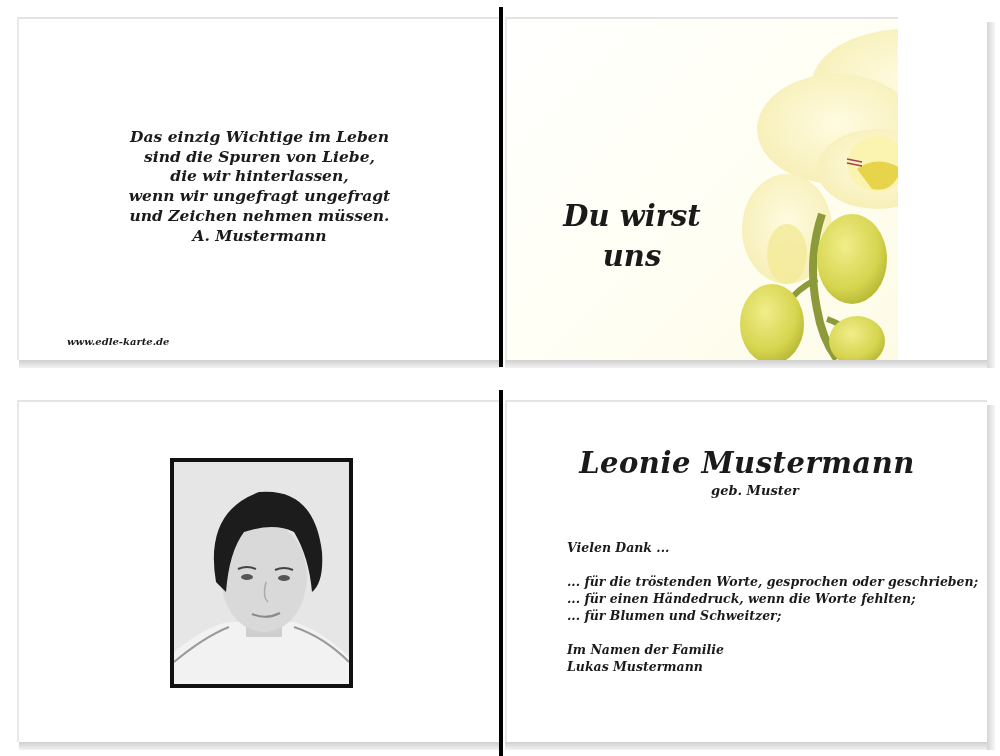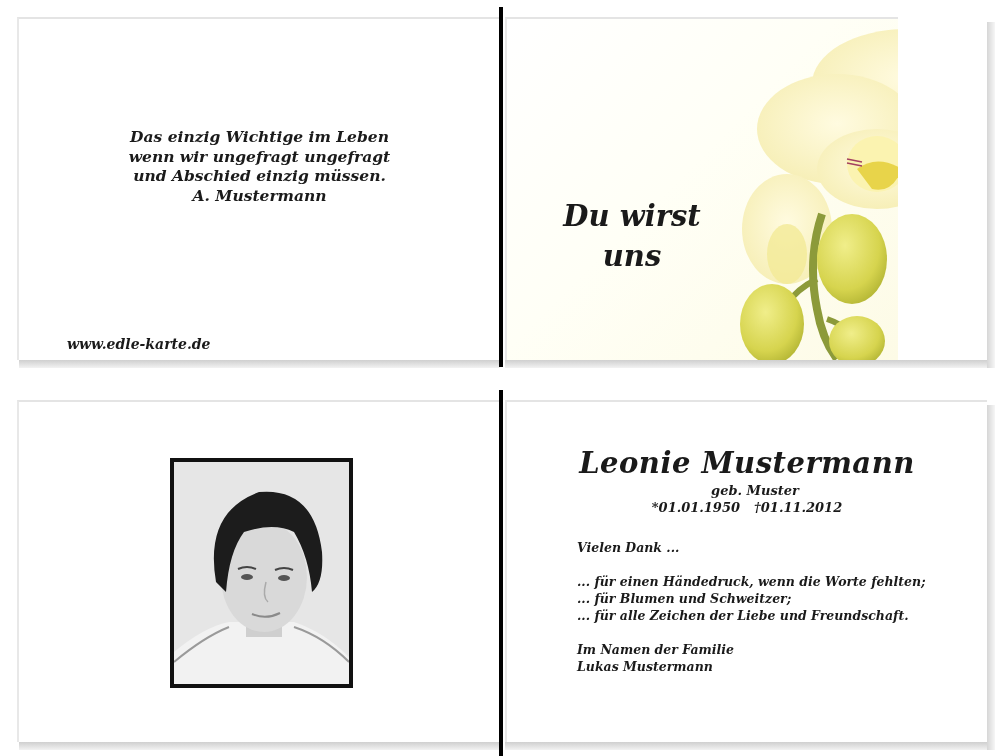--- a/index.html
+++ b/index.html
@@ -28,21 +28,21 @@
     .italic { font-style: italic; font-weight: bold; }
 
     
     #card-tl { left: 17px; top: 17px; width: 483px; height: 343px; }
     .quote {
       position: absolute; left: 0; right: 0; top: 108px;
       text-align: center; font-size: 15.5px; line-height: 19.7px;
     }
     .quote div { white-space: nowrap; }
     .website {
-      position: absolute; left: 48px; top: 317px; font-size: 14px;
+      position: absolute; left: 48px; top: 317px; font-size: 10px;
     }
 
     
     #card-tr { left: 505px; top: 17px; width: 393px; height: 343px;
       background: linear-gradient(135deg, #ffffff 0%, #fffff6 45%, #fdfbe6 100%); overflow: hidden; }
     .headline {
       position: absolute; left: 30px; top: 177px; width: 190px;
       text-align: center; font-size: 29px; line-height: 40px;
     }
     .flower { position: absolute; left: 220px; top: 0; width: 262px; height: 343px; }
@@ -60,37 +60,39 @@
     .name {
       position: absolute; left: 0; right: 0; top: 44px; text-align: center;
       font-size: 29px; letter-spacing: 0.5px;
     }
     .maiden { position: absolute; left: 16px; right: 0; top: 81px; text-align: center; font-size: 13px; }
     .dates { position: absolute; left: 0; right: 0; top: 98px; text-align: center; font-size: 13px; word-spacing: 2px; }
     .dates span + span { margin-left: 14px; }
     .thanks {
       position: absolute; left: 60px; top: 137px; font-size: 12.5px; line-height: 17px;
     }
-    .thanks div { white-space: nowrap; min-height: 17px; margin-left: 10px; }
+    .thanks div { white-space: nowrap; min-height: 17px; }
   </style>
 </head>
 <body>
 
 <div class="shadow-b" style="left:19px; top:360px; width:481px;"></div>
 <div class="shadow-b" style="left:505px; top:360px; width:490px;"></div>
 <div class="shadow-r" style="left:987px; top:22px; height:346px;"></div>
 <div class="shadow-b" style="left:19px; top:742px; width:481px;"></div>
 <div class="shadow-b" style="left:505px; top:742px; width:490px;"></div>
 <div class="shadow-r" style="left:987px; top:405px; height:345px;"></div>
 
 <div class="card" id="card-tl">
   <div class="quote italic">
     <div>Das einzig Wichtige im Leben</div>
+    <div>sind die Spuren von Liebe,</div>
+    <div>die wir hinterlassen,</div>
     <div>wenn wir ungefragt ungefragt</div>
-    <div>und Abschied einzig müssen.</div>
+    <div>und Zeichen nehmen müssen.</div>
     <div>A. Mustermann</div>
   </div>
   <div class="website italic">www.edle-karte.de</div>
 </div>
 
 <div class="card" id="card-tr">
   <div class="headline italic">
     <div>Du wirst</div>
     <div>uns</div>
   </div>
@@ -152,29 +154,26 @@
         <path d="M92 120 Q88 135 94 140" stroke="#aaa" stroke-width="1.5" fill="none"></path>
         <path d="M78 152 Q92 158 106 151" stroke="#8a8a8a" stroke-width="2" fill="none"></path>
       </svg>
     </div>
   </div>
 </div>
 
 <div class="card" id="card-br">
   <div class="name italic">Leonie Mustermann</div>
   <div class="maiden italic">geb. Muster</div>
-  <div class="dates italic">
-    <span>*01.01.1950</span><span>†01.11.2012</span>
-  </div>
   <div class="thanks italic">
     <div>Vielen Dank ...</div>
     <div></div>
+    <div>... für die tröstenden Worte, gesprochen oder geschrieben;</div>
     <div>... für einen Händedruck, wenn die Worte fehlten;</div>
     <div>... für Blumen und Schweitzer;</div>
-    <div>... für alle Zeichen der Liebe und Freundschaft.</div>
     <div></div>
     <div>Im Namen der Familie</div>
     <div>Lukas Mustermann</div>
   </div>
 </div>
 
 <div class="fold" style="top:7px; height:360px;"></div>
 <div class="fold" style="top:390px; height:366px;"></div>
 
 </body></html>

